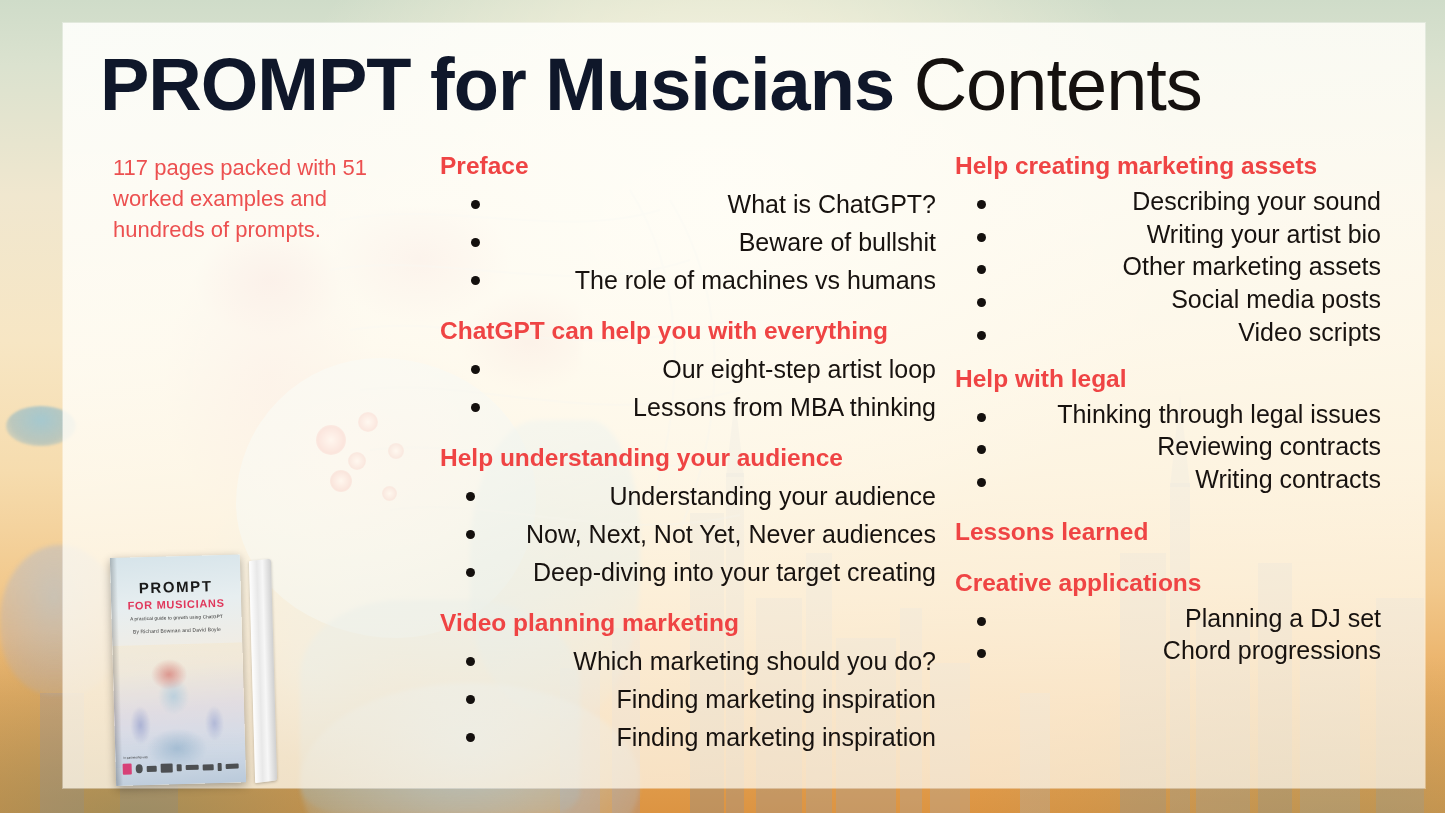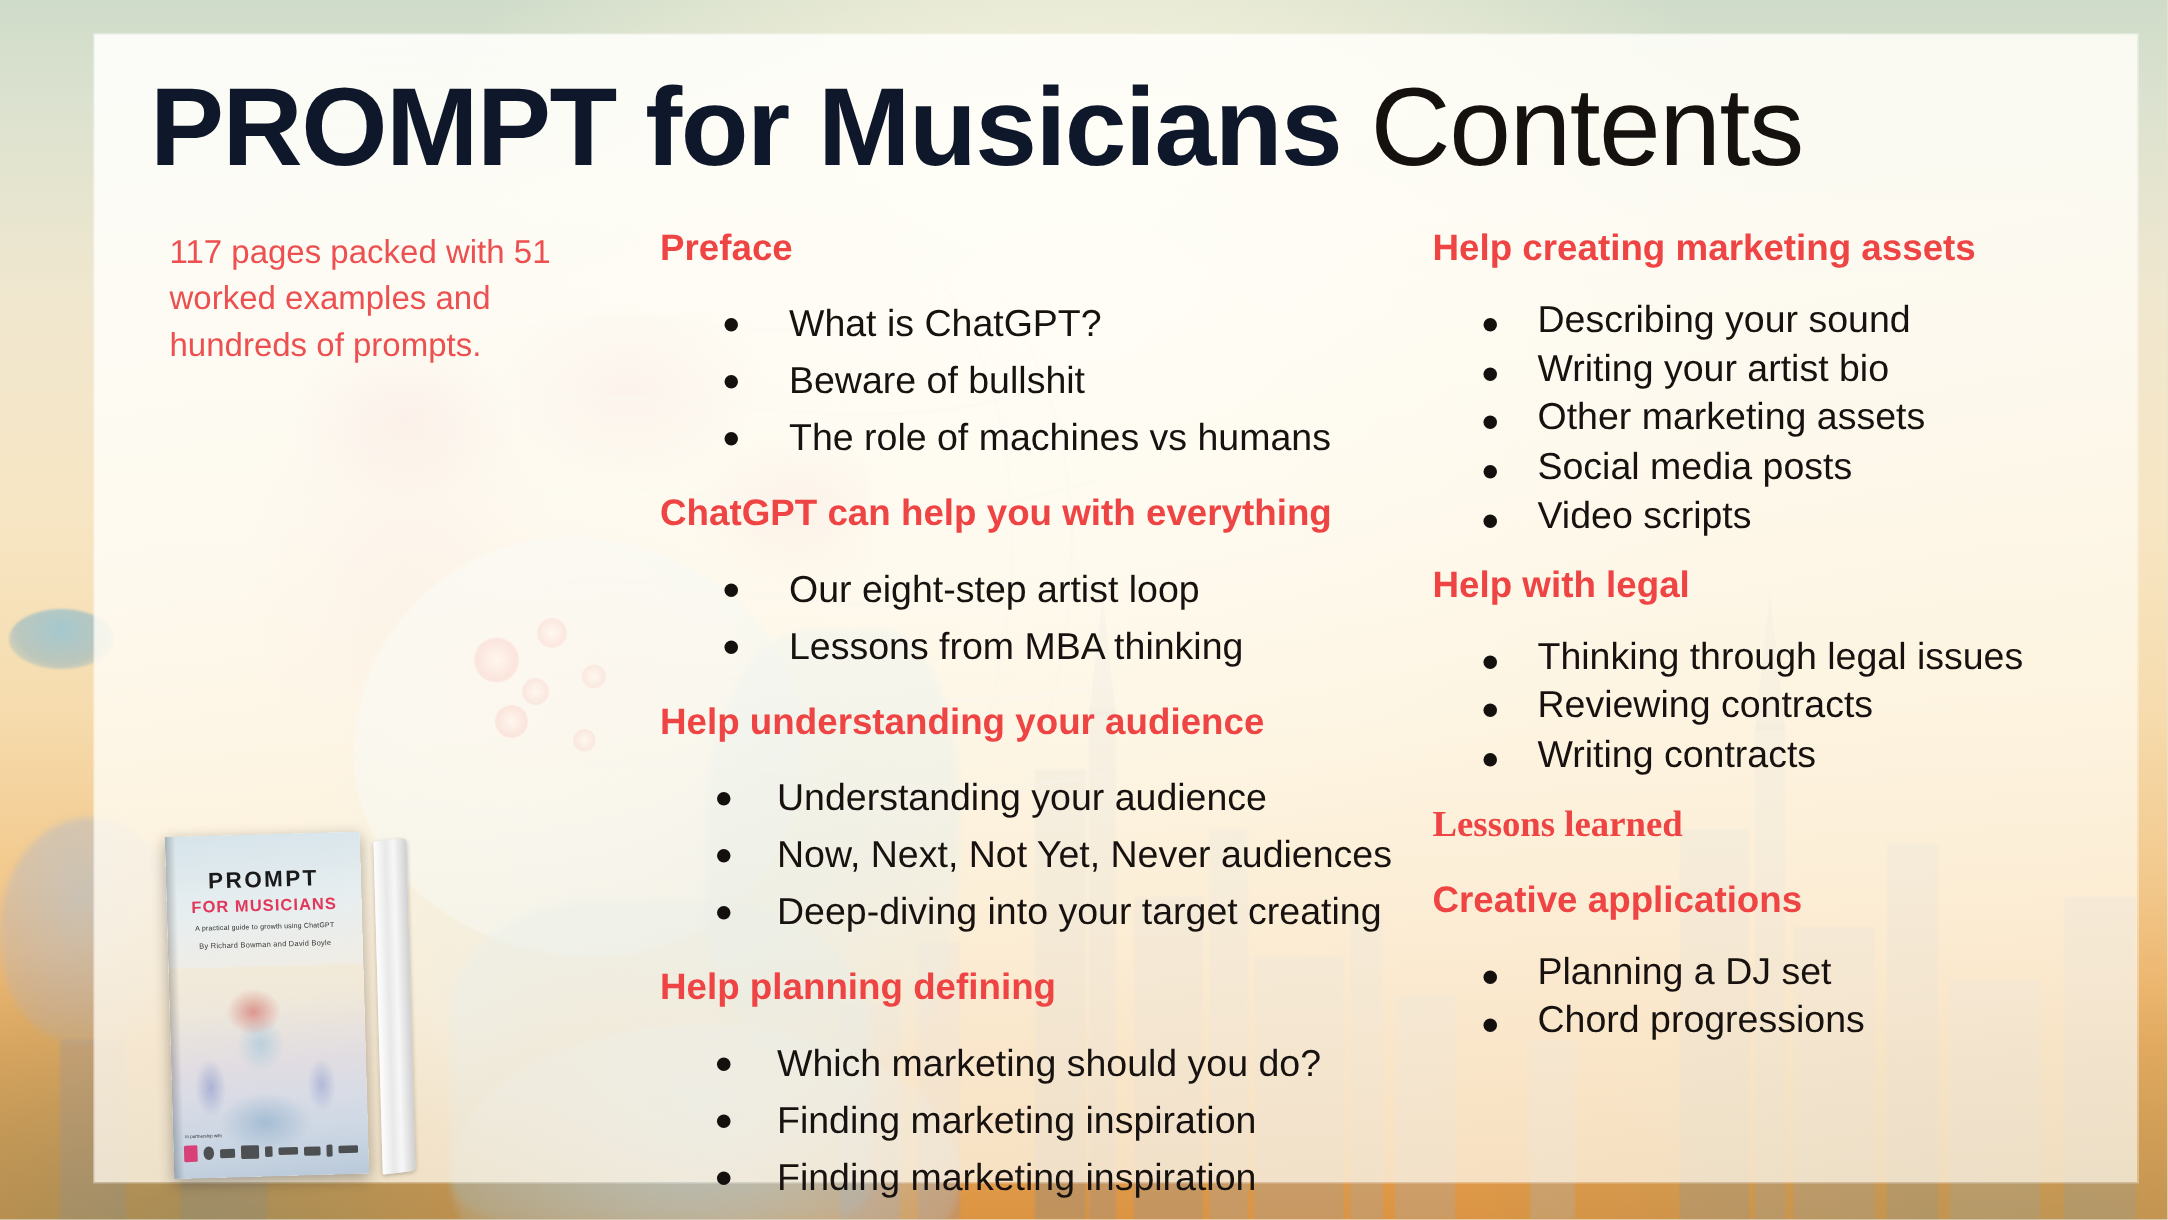--- a/index.html
+++ b/index.html
@@ -136,21 +136,21 @@
   .col{position:absolute;}
   .col-mid{left:440px;top:152px;width:500px;}
   .col-right{left:955px;top:152px;width:430px;}
 
   .sec{margin:0 0 0 0;}
   .sec + .sec{margin-top:14px;}
   .sec-head{
     color:#EF4444;font-weight:bold;font-size:24.5px;line-height:1.18;
     margin-bottom:3px;white-space:nowrap;
   }
-  ul.items{list-style:none;margin:16px;padding:0;}
+  ul.items{list-style:none;margin:4px;padding:0;text-align:right;}
   ul.items li{
     position:relative;
     color:#17120f;font-size:25px;line-height:1.52;
     padding-left:62px;white-space:nowrap;
   }
   ul.items li::before{
     content:"";position:absolute;left:22px;top:.60em;
     width:9px;height:9px;border-radius:50%;background:#14100e;
   }
   
@@ -322,21 +322,21 @@
       <div class="sec">
         <div class="sec-head">Help understanding your audience</div>
         <ul class="items">
           <li>Understanding your audience</li>
           <li>Now, Next, Not Yet, Never audiences</li>
           <li>Deep-diving into your target creating</li>
         </ul>
       </div>
 
       <div class="sec">
-        <div class="sec-head">Help planning defining</div>
+        <div class="sec-head">Video planning marketing</div>
         <ul class="items">
           <li>Which marketing should you do?</li>
           <li>Finding marketing inspiration</li>
           <li>Finding marketing inspiration</li>
         </ul>
       </div>
 
     </div>
 
     <div class="col col-right">
@@ -354,21 +354,21 @@
 
       <div class="sec">
         <div class="sec-head">Help with legal</div>
         <ul class="items">
           <li>Thinking through legal issues</li>
           <li>Reviewing contracts</li>
           <li>Writing contracts</li>
         </ul>
       </div>
 
-      <div class="sec" style="margin-top:6px;font-family:Liberation Serif, serif;">
+      <div class="sec" style="margin-top:22px;">
         <div class="sec-head">Lessons learned</div>
       </div>
 
       <div class="sec" style="margin-top:22px;">
         <div class="sec-head">Creative applications</div>
         <ul class="items">
           <li>Planning a DJ set</li>
           <li>Chord progressions</li>
         </ul>
       </div>

